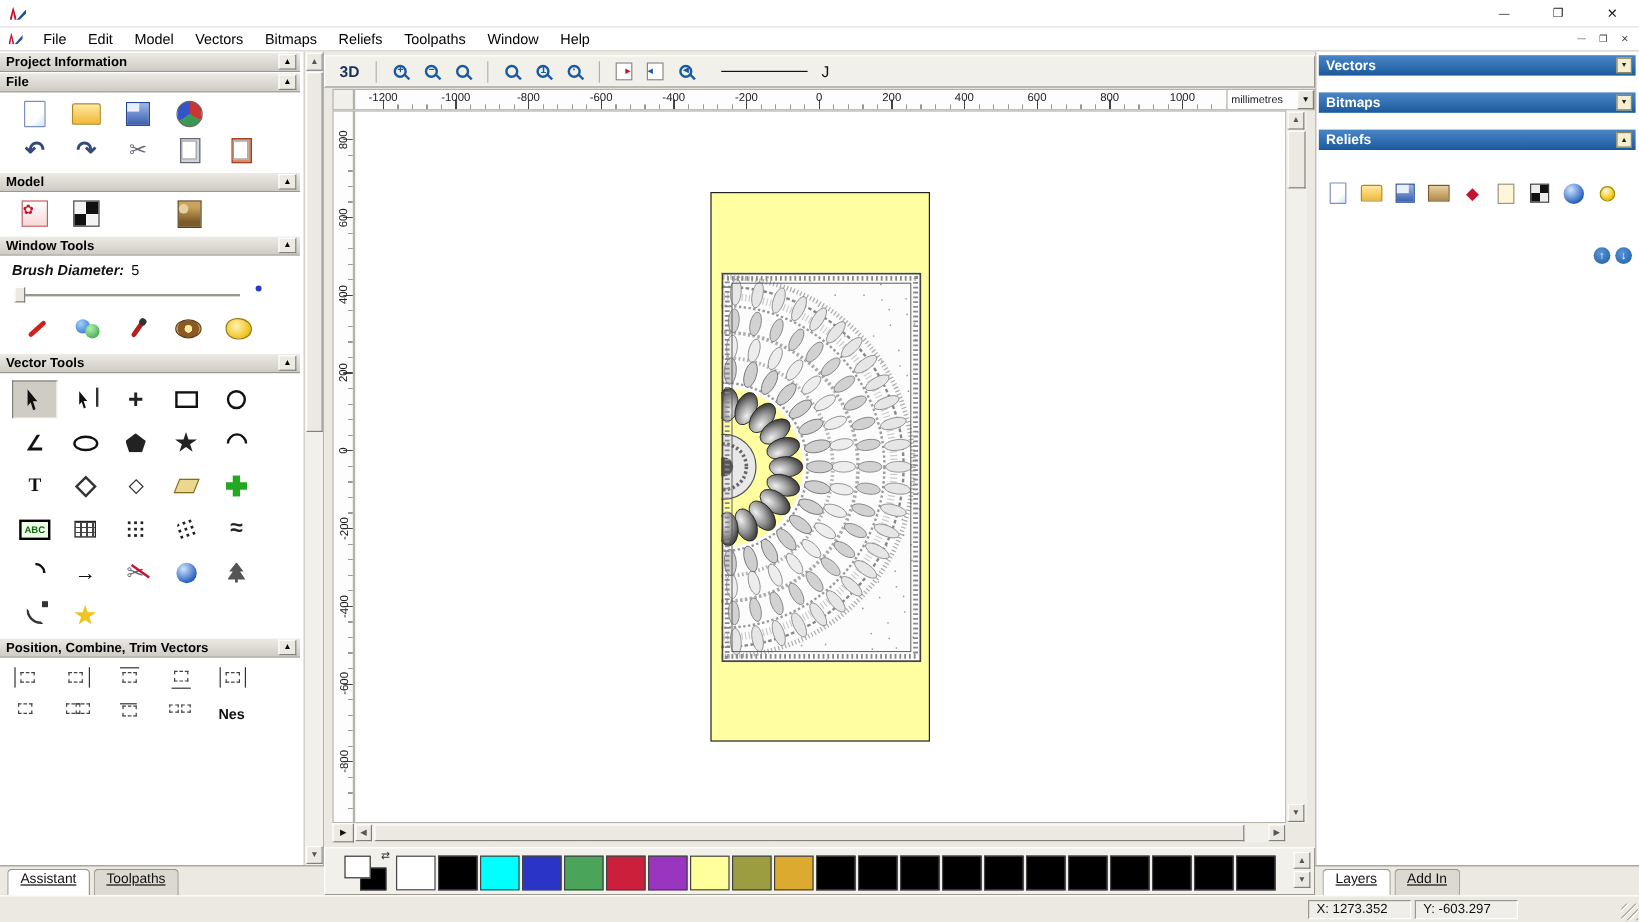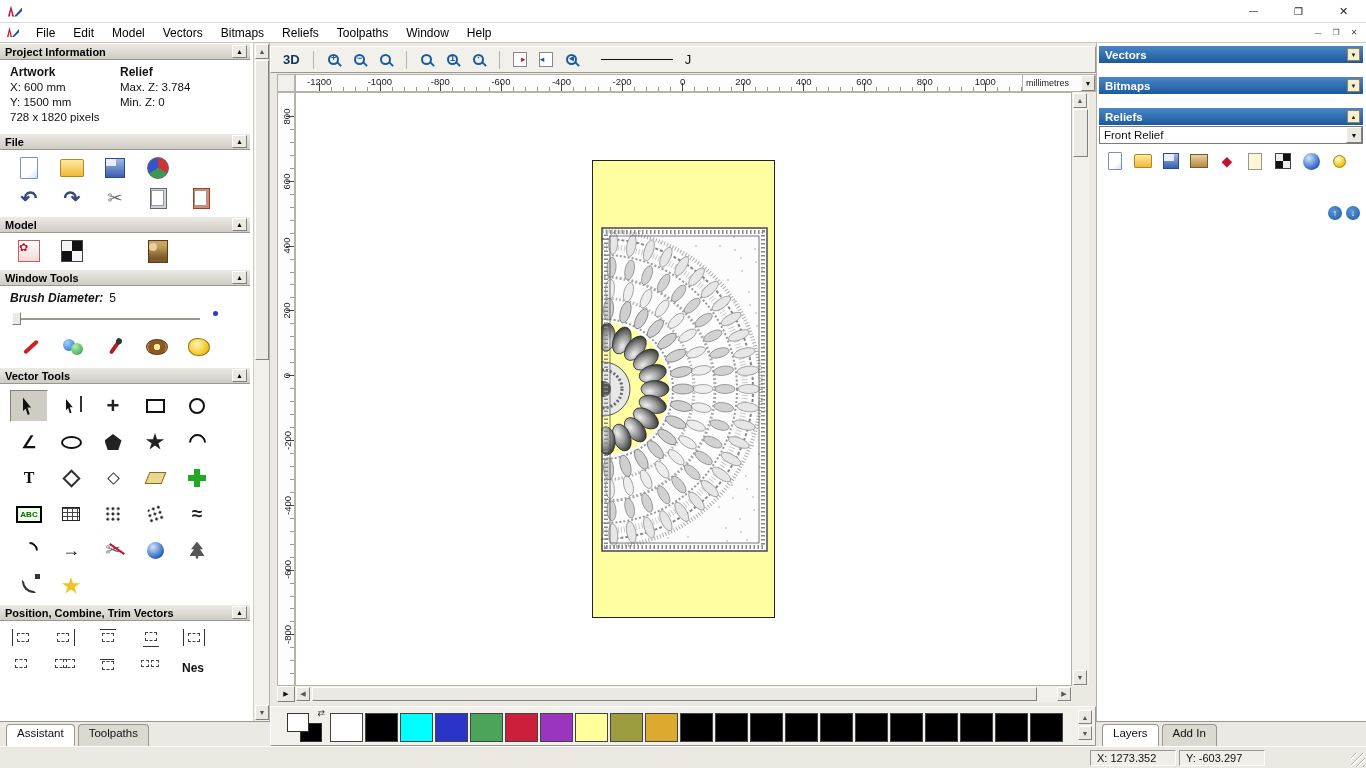--- a/index.html
+++ b/index.html
@@ -128,21 +128,21 @@
   .lscroll { position:absolute; right:0; top:0; width:16px; height:678px; background:#f2f0eb; border-left:1px solid #cfccc4; }
   .sc-btn { position:absolute; left:1px; width:14px; height:15px; display:flex; align-items:center; justify-content:center; font-size:7px; color:#555; }
   .sc-up::before { content:"▲"; }
   .sc-down::before { content:"▼"; }
   .sc-left::before { content:"◀"; }
   .sc-right::before { content:"▶"; }
   .lscroll .thumb { position:absolute; left:1px; top:17px; width:14px; height:300px; }
 
   
   .left-tabs { position:absolute; left:0; top:721px; width:270px; height:25px; background:#ece9e2; border-top:1px solid #9a978f; display:flex; padding:2px 0 0 6px; gap:3px; }
-  .tab { font-size:11.5px; padding:2px 10px 7px; border:1px solid #9a978f; border-bottom:none; border-radius:4px 4px 0 0; background:#dcd9d1; }
+  .tab { font-size:11.5px; padding:2px 10px 7px; border:1px solid #9a978f; border-bottom:none; border-radius:4px 4px 0 0; background:#dcd9d1;text-decoration:underline; }
   .tab.active { background:#fff; }
 
   
   .canvas-zone { position:absolute; left:270px; top:43px; width:826px; height:501px; background:#ece9e2; }
   .toolbar2d { position:absolute; left:0; top:3px; width:826px; height:27px; background:#f2f0eb; border:1px solid; border-color:#fff #9a978f #9a978f #fff; display:flex; align-items:center; gap:4px; padding-left:8px; }
   .btn3d { font-size:13px; font-weight:bold; color:#16335a; padding:1px 4px; }
   .tsep { width:1px; height:18px; background:#b5b2aa; margin:0 5px; }
   .tbtn { width:22px; height:20px; display:flex; align-items:center; justify-content:center; position:relative; }
   .mag { width:11px; height:11px; border:2px solid #1a5aa0; border-radius:50%; position:relative; }
   .mag::after { content:""; position:absolute; width:6px; height:2px; background:#1a5aa0; right:-5px; bottom:-2px; transform:rotate(45deg); }
@@ -269,33 +269,20 @@
     <div class="mdi-btn close"></div>
   </div>
 </div>
 
 <div class="left-panel">
   <div class="lp-content">
 
     <div class="sec-hdr">
       <span class="t">Project Information</span>
       <span class="roll-btn b-out"></span>
-    </div>
-    <div class="proj-grid">
-      <div class="proj-col">
-        <b>Artwork</b>
-        <div>X: 600 mm</div>
-        <div>Y: 1500 mm</div>
-        <div>728 x 1820 pixels</div>
-      </div>
-      <div class="proj-col">
-        <b>Relief</b>
-        <div>Max. Z: 3.784</div>
-        <div>Min. Z: 0</div>
-      </div>
     </div>
 
     <div class="sec-hdr">
       <span class="t">File</span>
       <span class="roll-btn b-out"></span>
     </div>
     <div class="icon-row">
       <div class="ic">
           <span class="i-new"></span>
         </div>
@@ -876,24 +863,20 @@
   </div>
   <div class="bhdr" style="top:34px;">
     <span class="t">Bitmaps</span>
     <span class="hdr-btn dn"></span>
   </div>
   <div class="bhdr" style="top:65px;">
     <span class="t">Reliefs</span>
     <span class="hdr-btn up"></span>
   </div>
 
-  <div class="relief-select">
-    <span class="val">Front Relief</span>
-    <span class="db b-out"></span>
-  </div>
 
   <div class="relief-tools">
     <span class="rt">
         <span class="i-new"></span>
       </span>
     <span class="rt">
         <span class="i-open"></span>
       </span>
     <span class="rt">
         <span class="i-save"></span>

